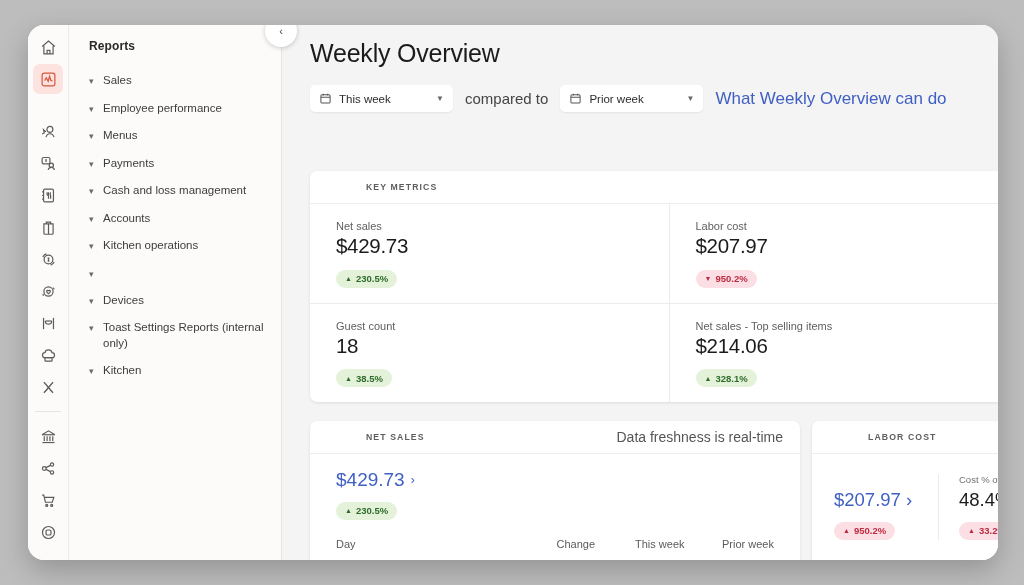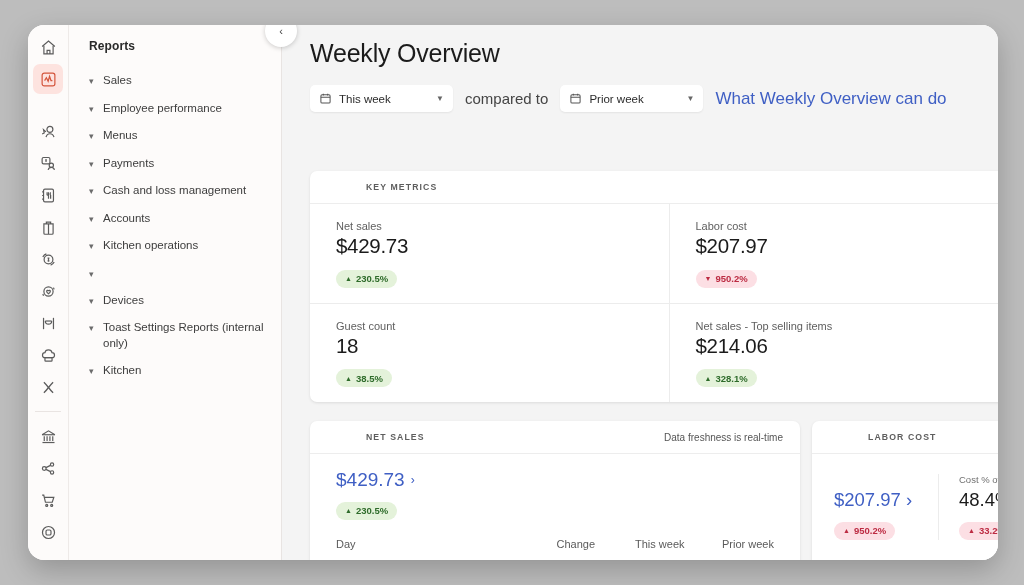--- a/index.html
+++ b/index.html
@@ -118,21 +118,21 @@
   .card-head {
     height: 33px; display: flex; align-items: center;
     justify-content: space-between;
     padding: 0 17px;
     border-bottom: 1px solid #ededed;
   }
   .card-head .ct {
     font-size: 8.7px; font-weight: bold; letter-spacing: 1.1px;
     color: #5e5e5e; text-transform: uppercase; margin-left: 39px;
   }
-  .card-head .freshness { font-size: 10px; color: #555; }
+  .card-head .freshness { font-size: 14px; color: #555; }
 
   .km-card {
     position: absolute; left: 28px; top: 146px;
     width: 718px;
   }
   .km-grid { display: flex; }
   .km-col { flex: 1; }
   .km-col.right { border-left: 1px solid #ececec; }
   .km-cell { padding: 16px 0 15px 26px; }
   .km-cell.br { border-bottom: 1px solid #ececec; }

